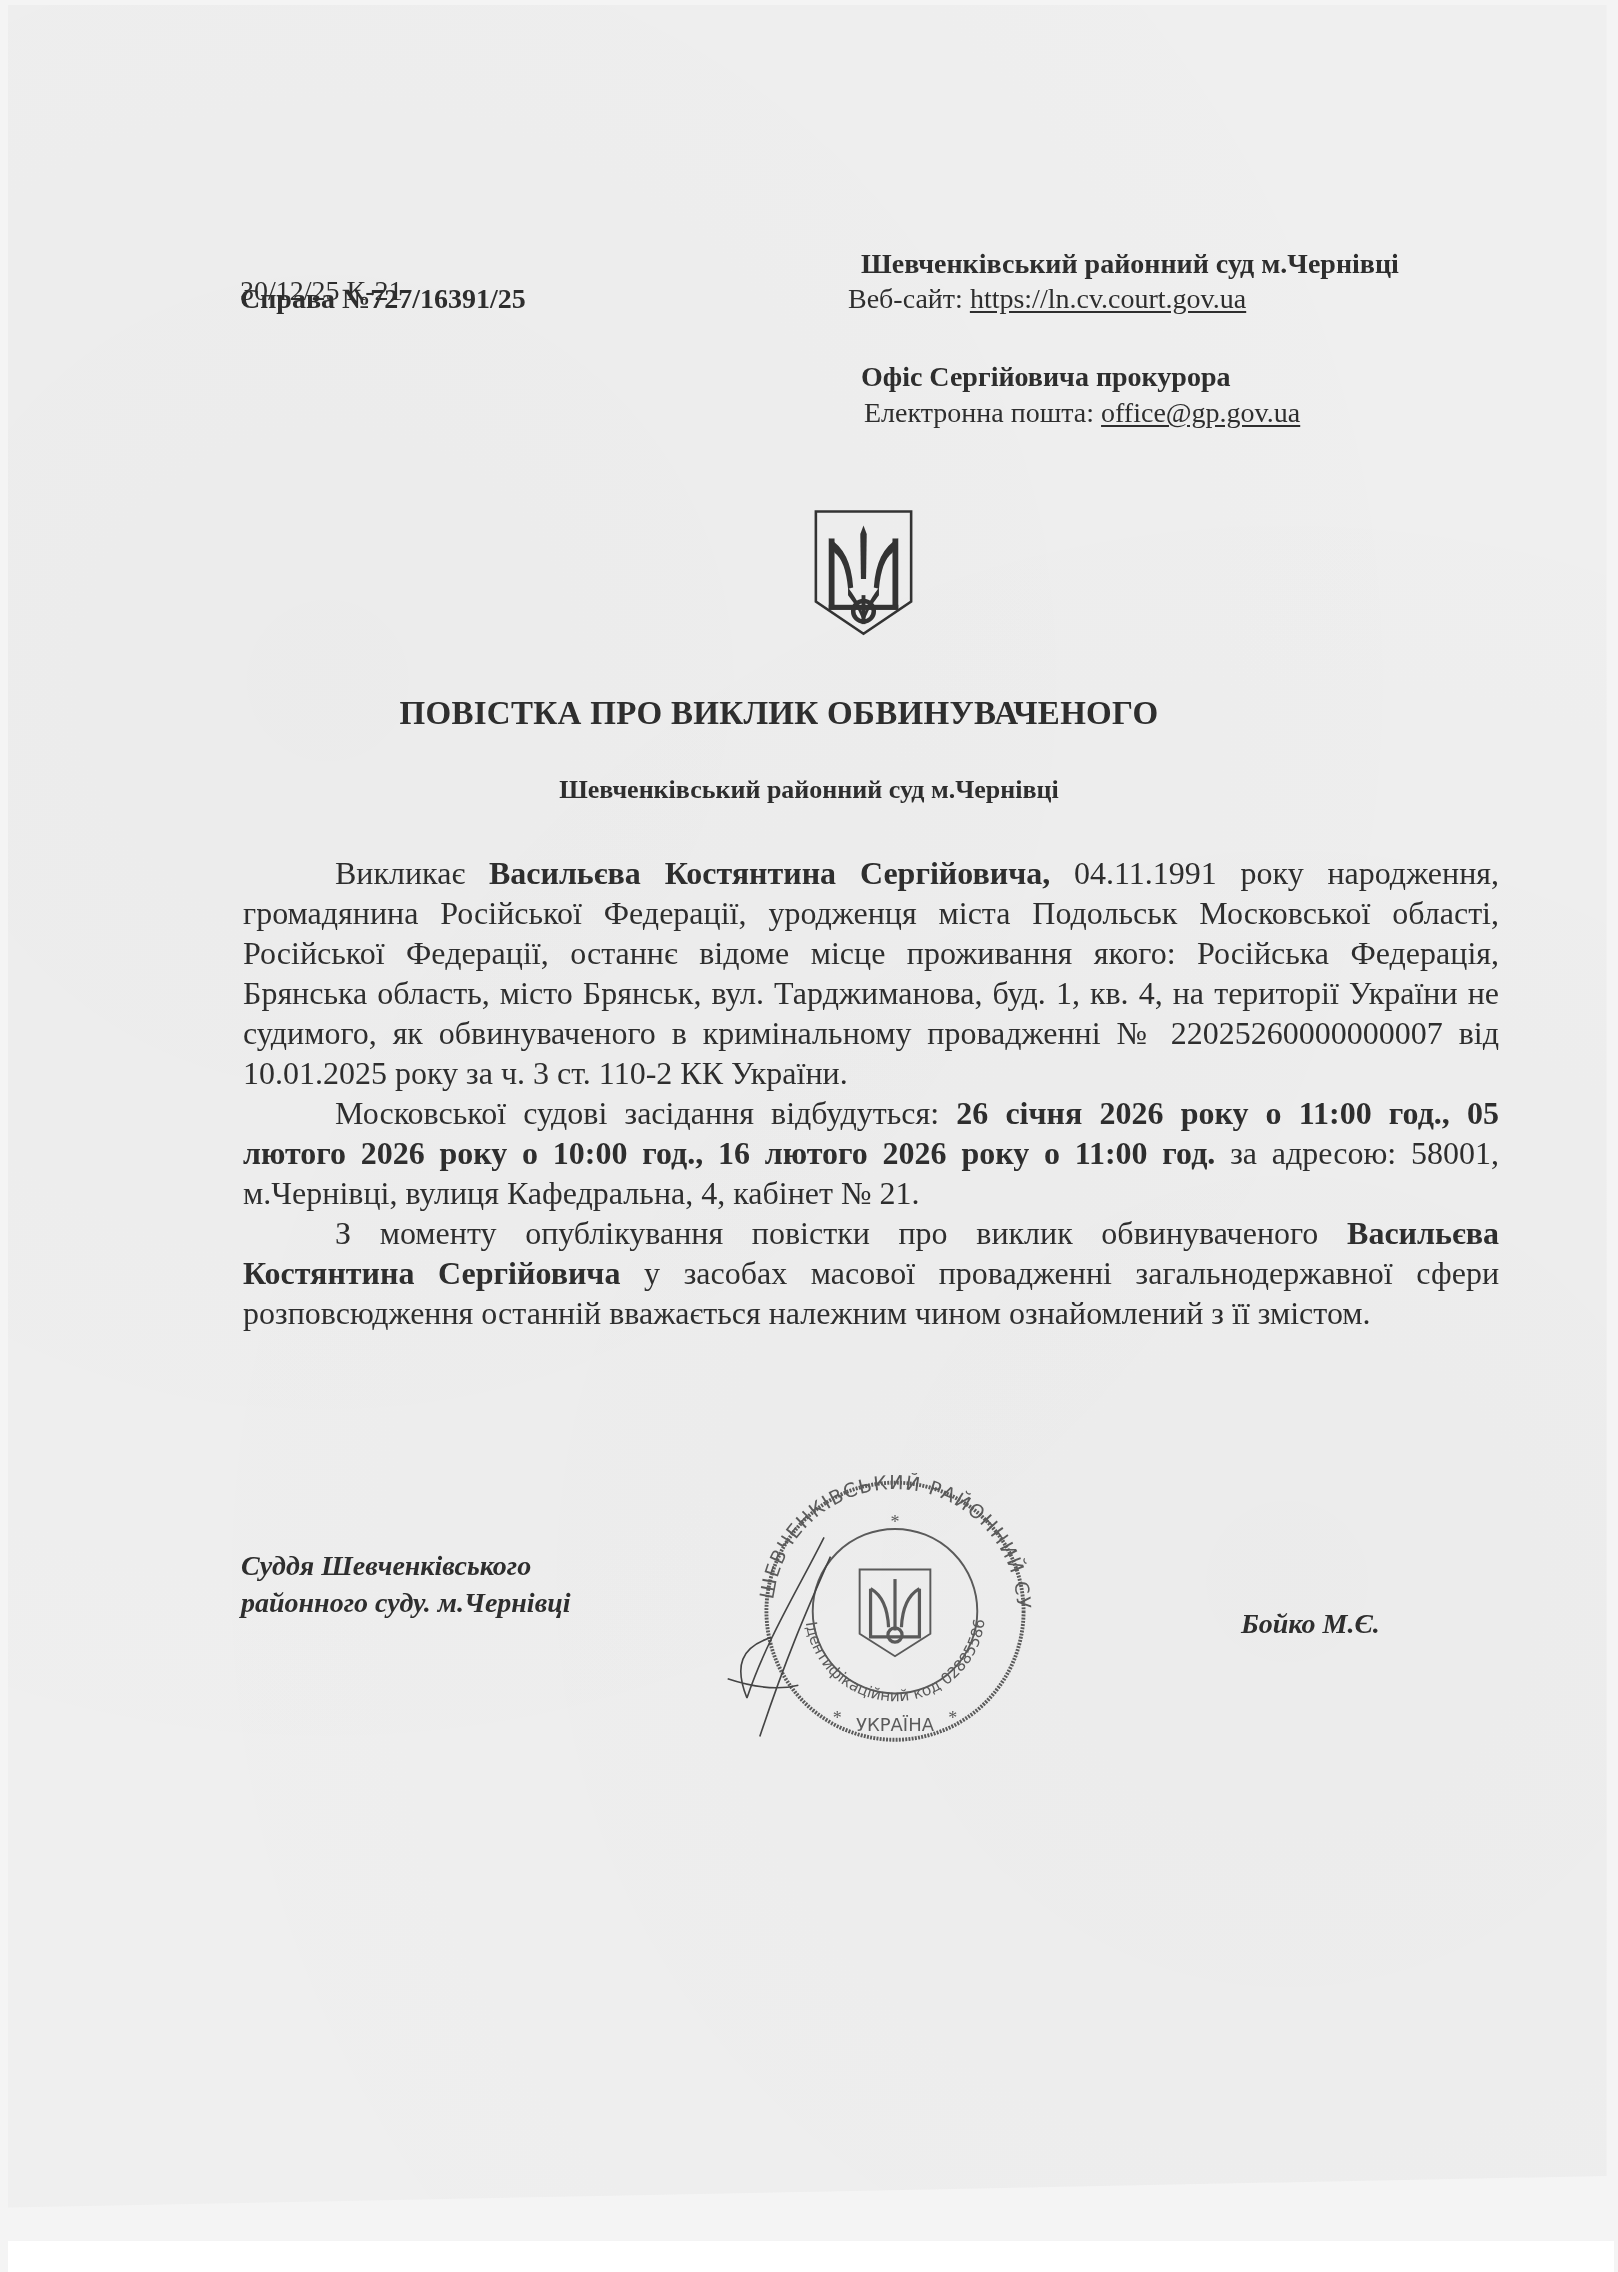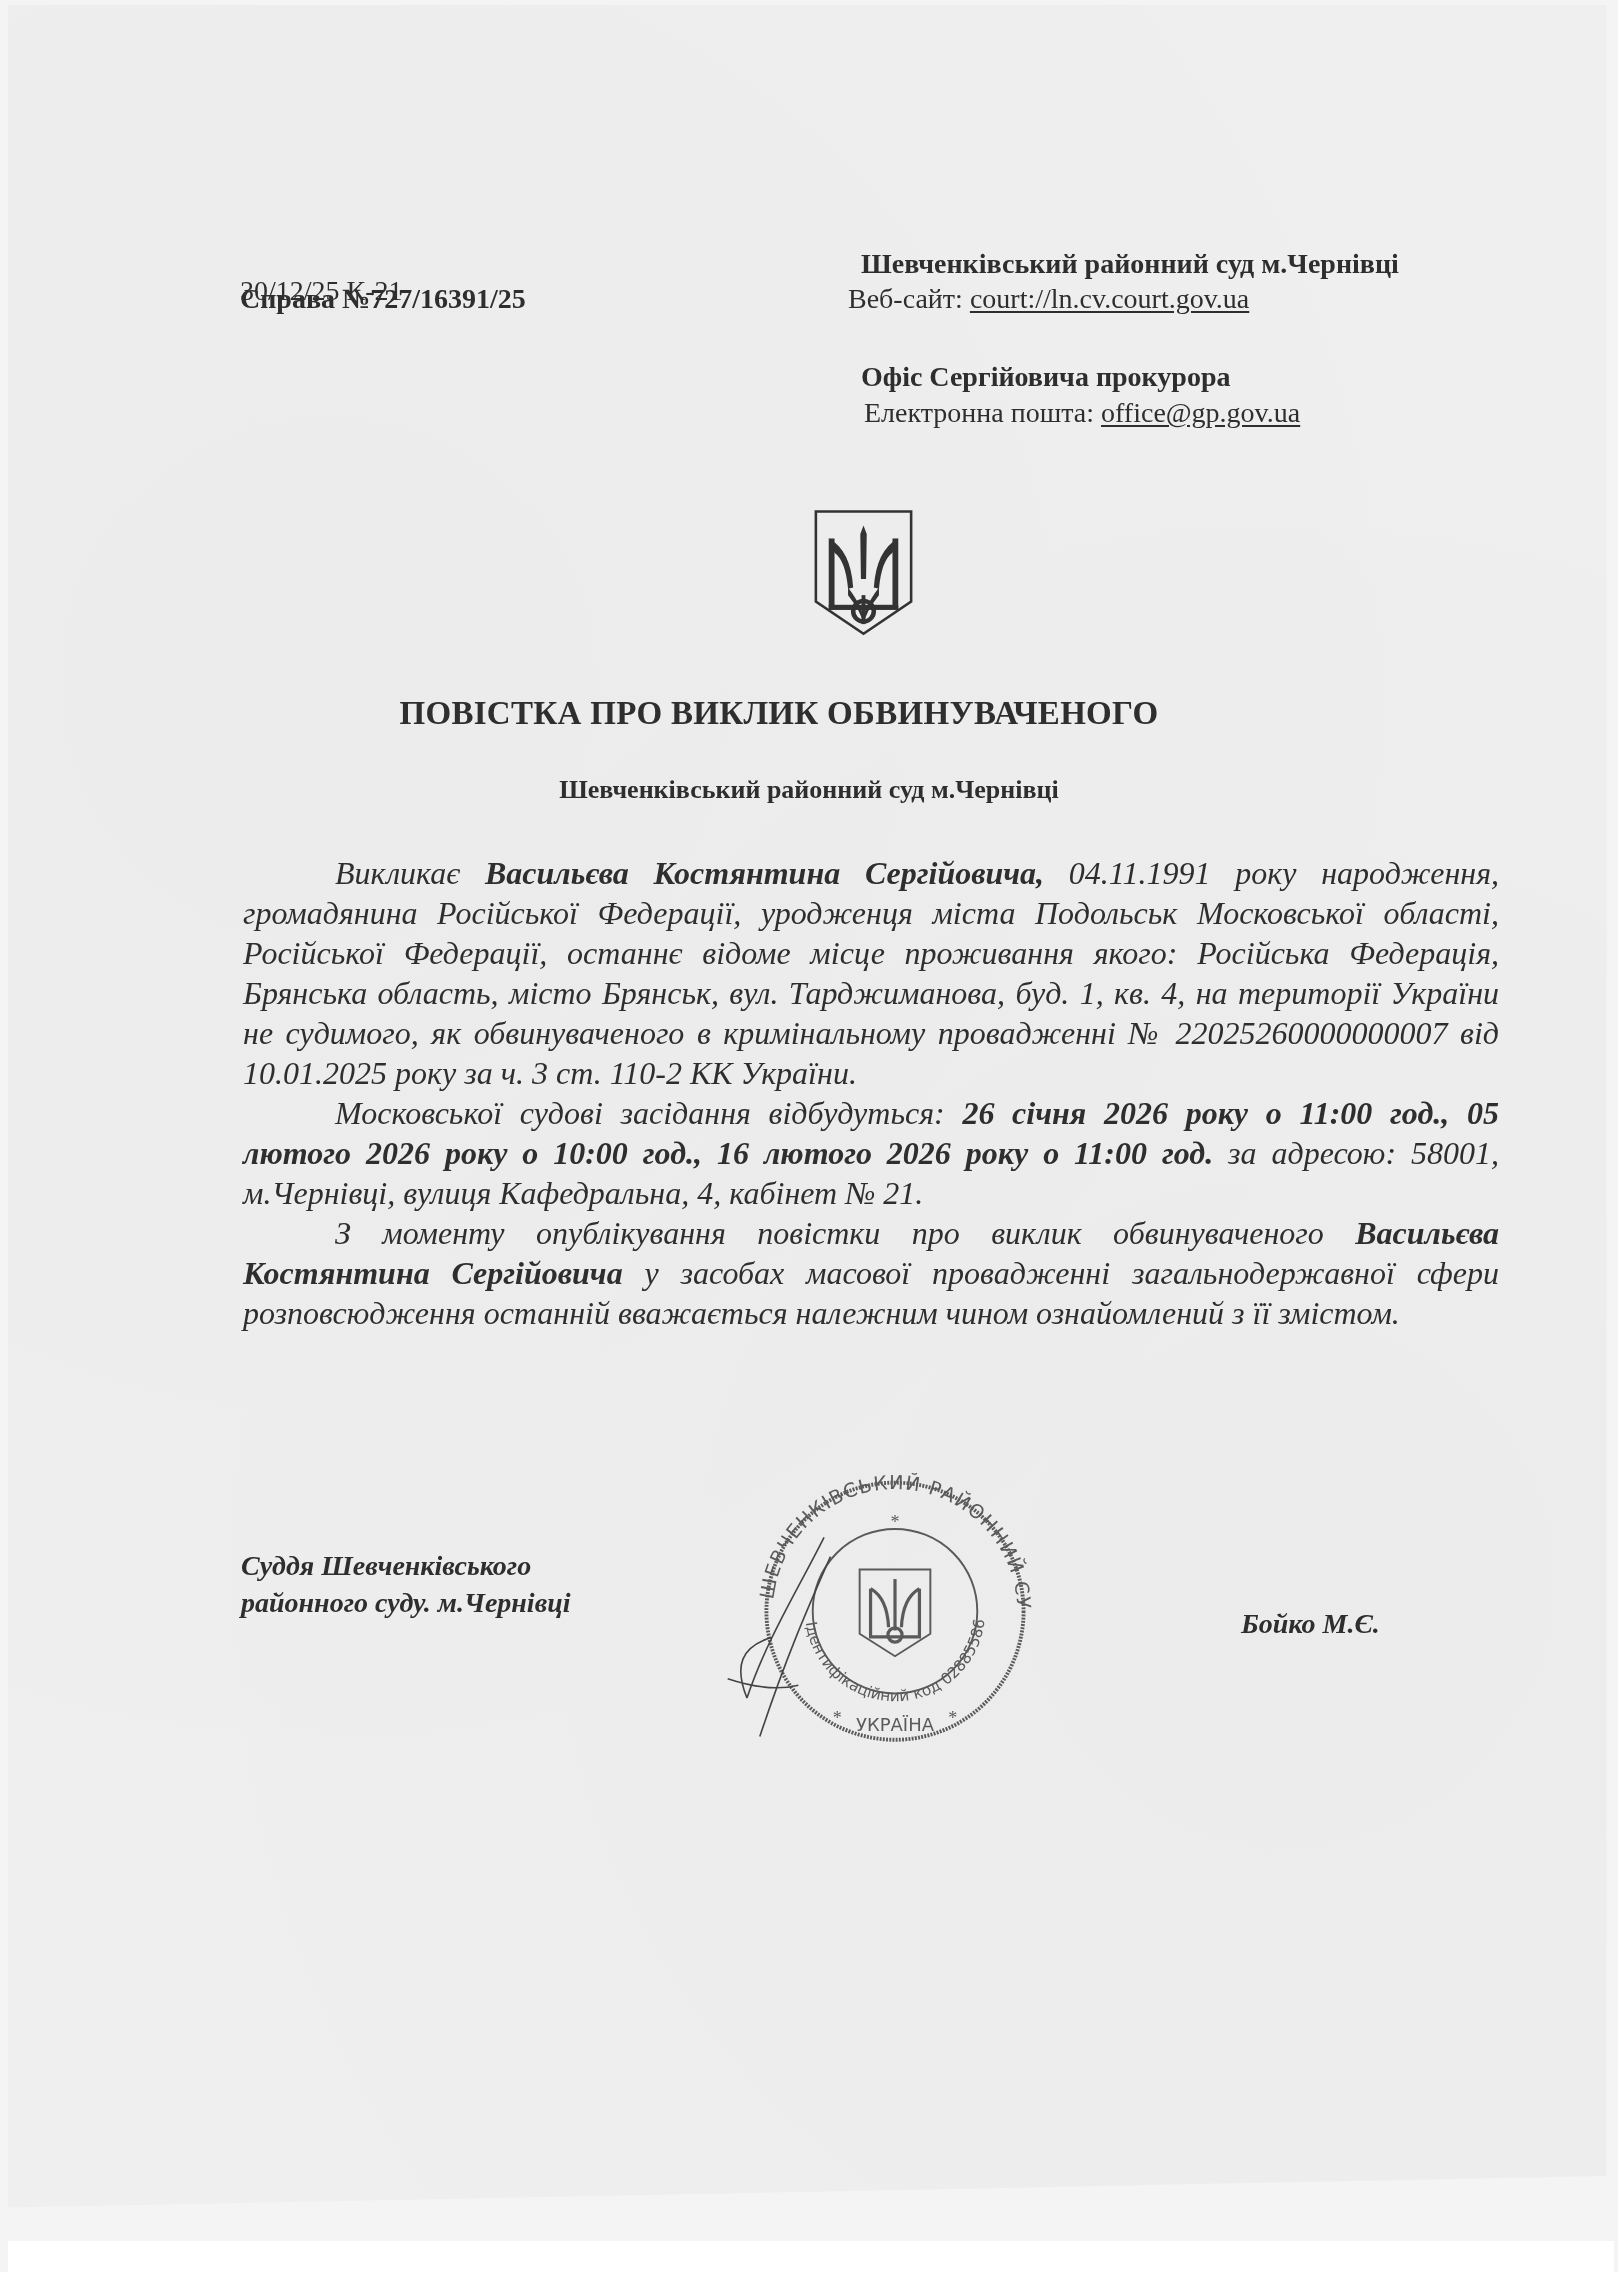--- a/index.html
+++ b/index.html
@@ -34,21 +34,21 @@
     text-align: center; font-size: 33px; font-weight: bold; letter-spacing: 0.3px;
   }
   .subtitle {
     position: absolute; left: 0; width: 1618px; top: 775px;
     text-align: center; font-size: 26px; font-weight: bold;
   }
   .body-text {
     position: absolute; left: 243px; width: 1256px; top: 853px;
     font-size: 32px; line-height: 40px; text-align: justify;
   }
-  .body-text p { margin: 0; text-indent: 92px; font-style: italic; }
+  .body-text p { margin: 0; text-indent: 92px; }
   .sig-left {
     position: absolute; left: 241px; top: 1547px;
     font-size: 28px; line-height: 37px; font-style: italic; font-weight: bold;
   }
   .sig-right {
     position: absolute; left: 1241px; top: 1584px;
     font-size: 28px; font-style: italic; font-weight: bold; margin-top: 24px;
   }
   .coat-of-arms { position: absolute; left: 812px; top: 505px; width: 103px; height: 132px; }
   .stamp { position: absolute; left: 734px; top: 1473px; width: 322px; height: 270px; }
@@ -58,21 +58,21 @@
 <body>
 
 <div class="paper"></div>
 <div class="paper-edge"></div>
 
 <div class="abs meta-line" style="left:240px; top:246px;margin-top:27px;">30/12/25 К-21</div>
 <div class="abs meta-line bold" style="left:240px; top:281px;">Справа №727/16391/25</div>
 
 <div class="abs meta-line bold" style="left:861px; top:246px;">Шевченківський районний суд м.Чернівці</div>
 <div class="abs meta-line" style="left:848px; top:281px;">
-  <span>Веб-сайт: </span><span class="link">court://ln.cv.court.gov.ua</span>
+  <span>Веб-сайт: </span><span class="link">https://ln.cv.court.gov.ua</span>
 </div>
 <div class="abs meta-line bold" style="left:861px; top:359px;">Офіс Сергійовича прокурора</div>
 <div class="abs meta-line" style="left:864px; top:395px;">
   <span>Електронна пошта: </span><span class="link">office@gp.gov.ua</span>
 </div>
 
 <svg class="coat-of-arms" viewBox="0 0 160 205">
   <path d="M6 10 H154 V150 L80 200 L6 150 Z" fill="none" stroke="#333" stroke-width="4"></path>
   <g fill="#333">
     <path d="M80 32 L85 45 L84 115 L76 115 L75 45 Z"></path>

